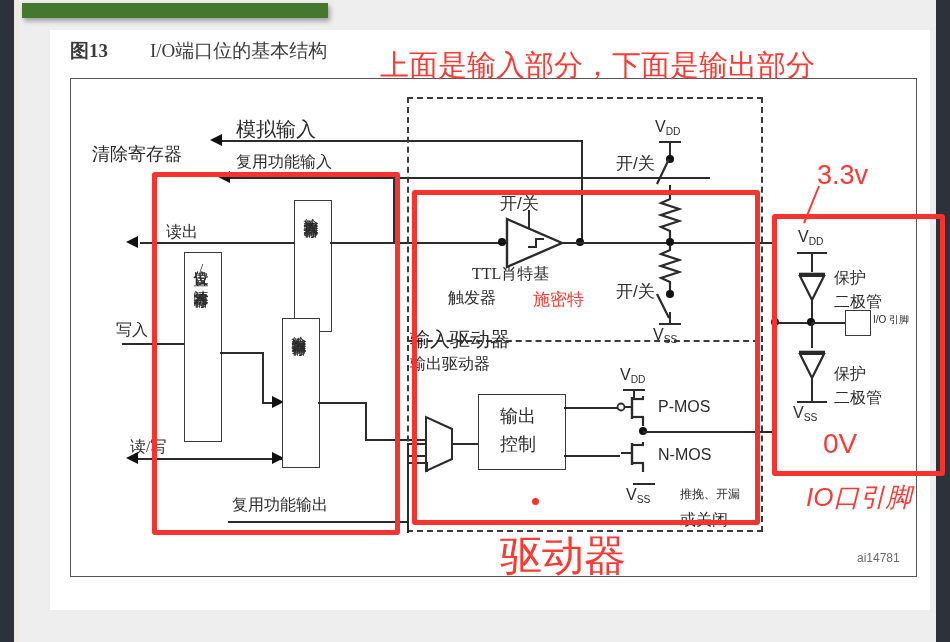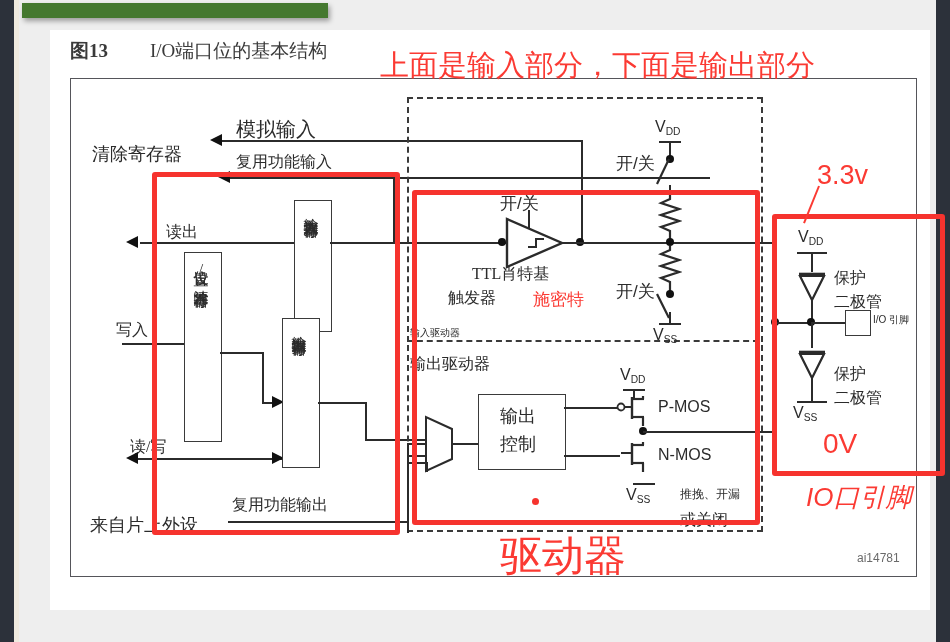--- a/index.html
+++ b/index.html
@@ -107,31 +107,30 @@
   <div class="hline" style="left:134px;top:458px;width:148px;"></div>
   <div class="arrow-r" style="left:272px;top:452px;"></div>
   <div class="arrow-l" style="left:126px;top:452px;"></div>
 
   <div class="box" style="left:282px;top:318px;width:36px;height:148px;"></div>
   <div class="vtext" style="left:289px;top:324px;font-size:15px;">输出数据寄存器</div>
   <div class="hline" style="left:318px;top:402px;width:48px;"></div>
   <div class="vline" style="left:365px;top:402px;height:38px;"></div>
   <div class="hline" style="left:365px;top:439px;width:66px;"></div>
 
-  <div class="lbl" style="left:90px;top:513px;font-size:18px;">来自片上外设</div>
   <div class="lbl" style="left:232px;top:495px;font-size:16px;">复用功能输出</div>
   <div class="hline" style="left:228px;top:521px;width:180px;"></div>
   <div class="vline" style="left:407px;top:455px;height:67px;"></div>
   <div class="hline" style="left:407px;top:455px;width:26px;"></div>
 
   <div class="dashbox" style="left:407px;top:97px;width:352px;height:243px;border-bottom:none;"></div>
   <div class="dashline" style="left:407px;top:340px;width:352px;"></div>
   <div class="dashbox" style="left:407px;top:345px;width:352px;height:185px;border-top:none;"></div>
 
-  <div class="lbl" style="left:410px;top:326px;font-size:10px;text-align:right;">输入驱动器</div>
+  <div class="lbl" style="left:410px;top:326px;font-size:20px;text-align:right;">输入驱动器</div>
   <div class="lbl" style="left:410px;top:354px;font-size:16px;">输出驱动器</div>
 
   <div class="lbl sans" style="left:500px;top:192px;font-size:17px;">开/关</div>
 
   <div class="vline" style="left:528px;top:210px;height:26px;"></div>
 
   <svg style="position:absolute;left:504px;top:216px;" width="64" height="54">
     <polygon points="3,3 3,51 58,27" fill="#fff" stroke="#2b2b2b" stroke-width="2.4"></polygon>
     <polyline points="24,31 32,31 32,23 40,23" fill="none" stroke="#2b2b2b" stroke-width="2"></polyline>
     <polyline points="24,33 32,33 32,25" fill="none" stroke="#2b2b2b" stroke-width="0"></polyline>

